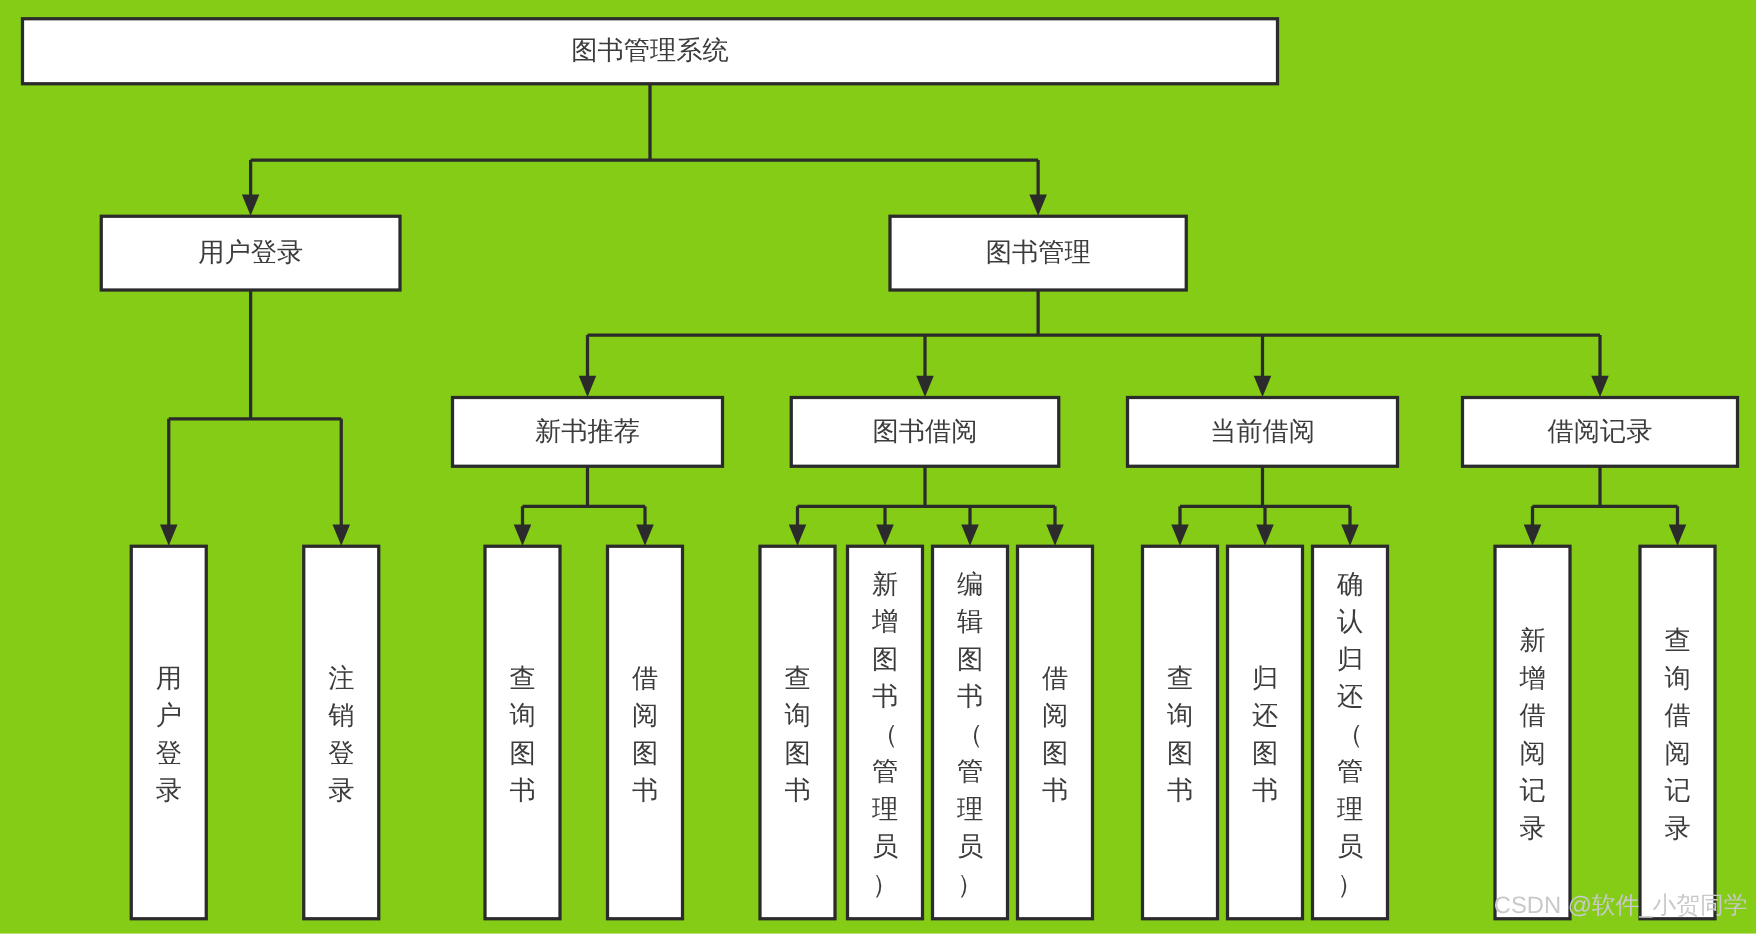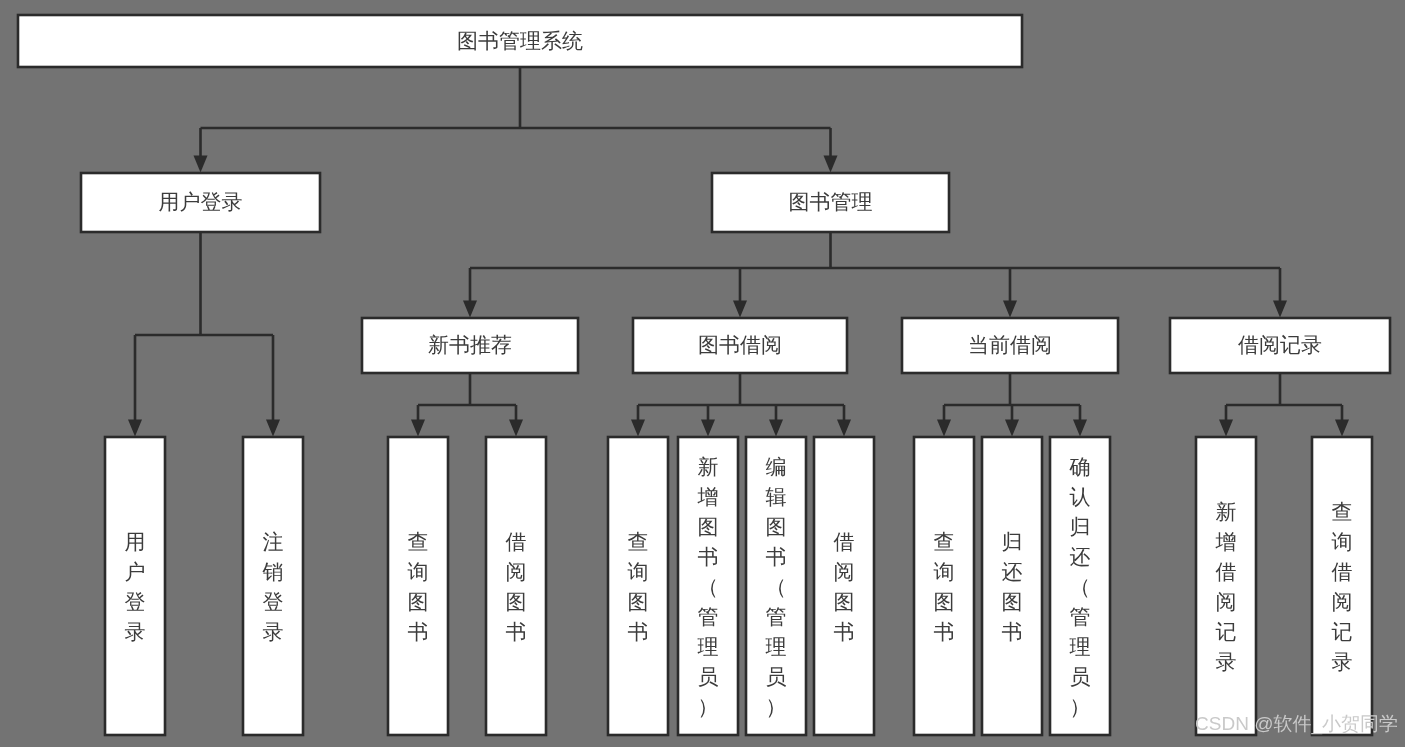--- a/index.html
+++ b/index.html
@@ -8,21 +8,21 @@
     padding: 0;
     background: #ffffff;
   }
   body {
     font-family: "Liberation Sans", "DejaVu Sans", sans-serif;
   }
   #diagram-root {
     position: relative;
     width: 1405px;
     height: 747px;
-    background: #737373;
+    background: #84cc16;
     overflow: hidden;
   }
   svg.diagram-canvas {
     position: absolute;
     left: 0;
     top: 0;
     width: 1405px;
     height: 747px;
     display: block;
   }

